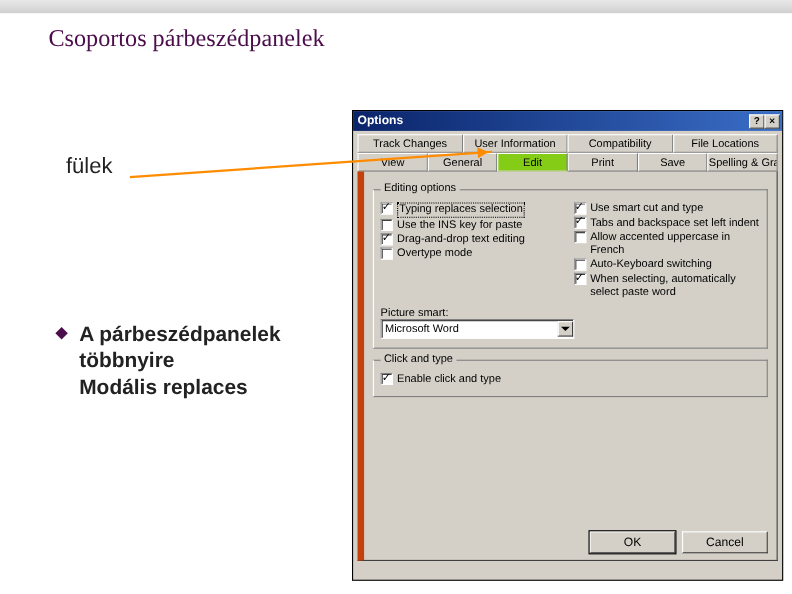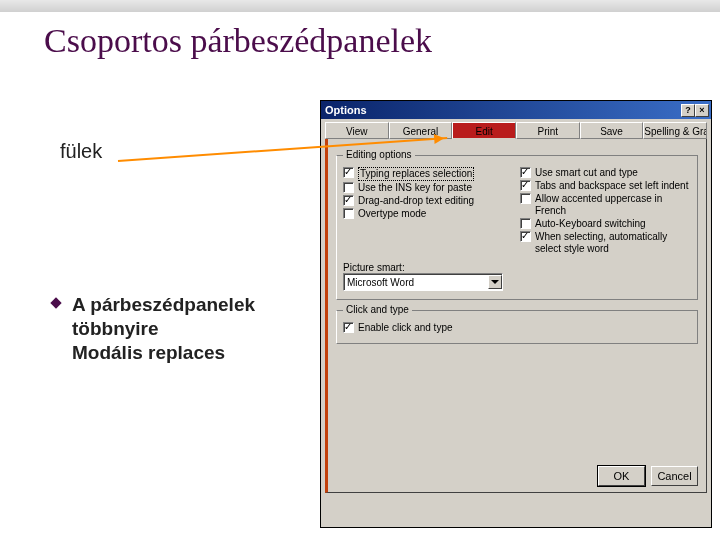--- a/index.html
+++ b/index.html
@@ -10,21 +10,21 @@
     background: #fff;
     font-family: "Times New Roman", serif;
     position: relative;
     overflow: hidden;
   }
   .top-bar {
     height: 12px;
     background: linear-gradient(to bottom, #e8e8e8, #d0d0d0);
   }
   .slide-title {
-    font-size: 34px;
+    font-size: 22px;
     color: #4b0d4b;
     margin: 10px 0 10px 44px;
     font-weight: normal;
   }
   .left-col {
     position: absolute;
     left: 60px;
     top: 140px;
     width: 240px;
     font-family: Tahoma, sans-serif;
@@ -103,25 +103,25 @@
     border-left-color: #fff;
     border-top-color: #fff;
     font-size: 10px;
     white-space: nowrap;
     overflow: hidden;
   }
   .tab.active {
     border-bottom: 1px solid #d4d0c8;
     position: relative;
     z-index: 2;
-    background: #b91c1c;
+    background: #84cc16;
   }
   .tab-panel {
     margin: 0 4px 4px 4px;
-    border-left: 3px solid #c2410c;
+    border-left: 6px solid #c2410c;
     border-top: none;
     border-right: 1px solid #404040;
     border-bottom: 1px solid #404040;
     padding: 6px 8px 8px 8px;
     height: 354px;
     position: relative;
   }
   .group {
     border: 1px solid #808080;
     border-left-color: #fff;
@@ -199,21 +199,21 @@
     margin-top: 3px;
   }
   .btnbar {
     position: absolute;
     right: 8px;
     bottom: 6px;
     display: flex;
     gap: 6px;
   }
   .winbtn {
-    width: 47px; height: 20px;
+    width: 78px; height: 20px;
     background: #d4d0c8;
     border: 1px solid #fff;
     border-right-color: #404040;
     border-bottom-color: #404040;
     font-size: 11px;
     text-align: center;
     line-height: 18px;
   }
   .winbtn.default {
     outline: 1px solid #000;
@@ -260,20 +260,26 @@
   <div class="titlebar">
     <span>Options</span>
     <span class="titlebar-btns">
       <span class="titlebar-btn">?</span>
       <span class="titlebar-btn">×</span>
     </span>
   </div>
 
   <div class="tabs">
     <div class="tabrow">
+      <div class="tab">Track Changes</div>
+      <div class="tab">User Information</div>
+      <div class="tab">Compatibility</div>
+      <div class="tab">File Locations</div>
+    </div>
+    <div class="tabrow">
       <div class="tab">View</div>
       <div class="tab">General</div>
       <div class="tab active">Edit</div>
       <div class="tab">Print</div>
       <div class="tab">Save</div>
       <div class="tab">Spelling &amp; Grammar</div>
     </div>
   </div>
 
   <div class="tab-panel">
@@ -311,28 +317,28 @@
           <div class="chk">
             <span class="chkbox"></span>
             <span>Allow accented uppercase in French</span>
           </div>
           <div class="chk">
             <span class="chkbox"></span>
             <span>Auto-Keyboard switching</span>
           </div>
           <div class="chk">
             <span class="chkbox checked"></span>
-            <span>When selecting, automatically select style word</span>
+            <span>When selecting, automatically select paste word</span>
           </div>
         </div>
       </div>
       <div class="field-row">
         <span>Picture smart:</span>
       </div>
-      <div class="dropdown" style="width:160px">
+      <div class="dropdown" style="width:176px">
         <span>Microsoft Word</span>
         <span class="dropbtn"></span>
       </div>
     </div>
 
     <div class="group" data-legend="Click and type">
 
       <div class="chk">
         <span class="chkbox checked"></span>
         <span>Enable click and type</span>

